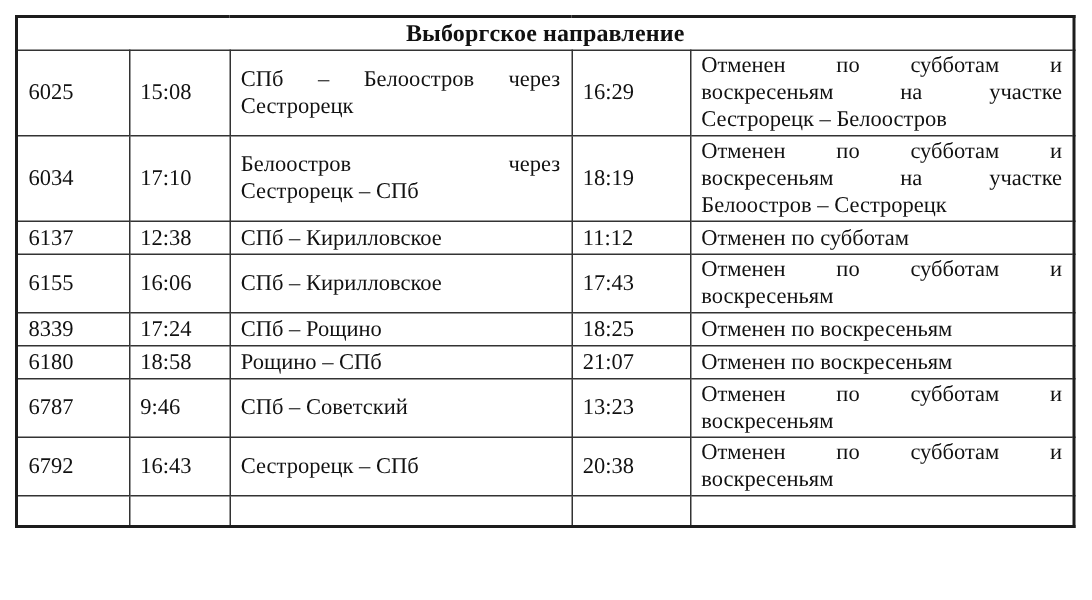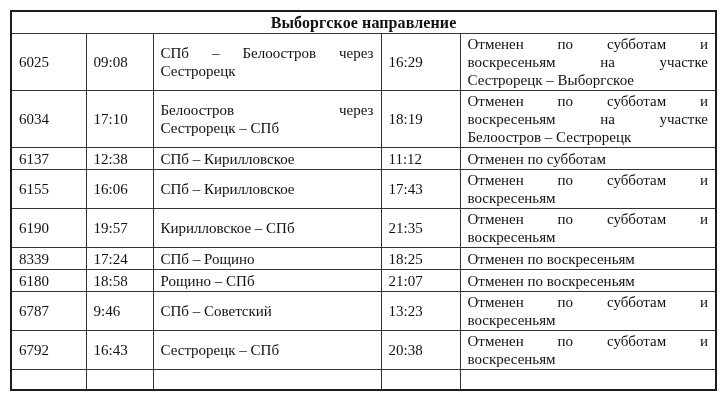--- a/index.html
+++ b/index.html
@@ -67,30 +67,30 @@
       <col style="width:256px">
     </colgroup>
     <thead>
       <tr>
         <th class="title-cell" colspan="5">Выборгское направление</th>
       </tr>
     </thead>
     <tbody>
         <tr class="data-row">
     <td class="c-num">6025</td>
-    <td class="c-dep">09:08</td>
+    <td class="c-dep">15:08</td>
     <td class="c-route">
             <div class="jline">СПб – Белоостров через</div>
             <div class="jline">Сестрорецк</div>
           </td>
     <td class="c-arr">16:29</td>
     <td class="c-note">
             <div class="jline">Отменен по субботам и</div>
             <div class="jline">воскресеньям на участке</div>
-            <div class="jline">Сестрорецк – Выборгское</div>
+            <div class="jline">Сестрорецк – Белоостров</div>
           </td>
   </tr>
         <tr class="data-row">
     <td class="c-num">6034</td>
     <td class="c-dep">17:10</td>
     <td class="c-route">
             <div class="jline">Белоостров через</div>
             <div class="jline">Сестрорецк – СПб</div>
           </td>
     <td class="c-arr">18:19</td>
@@ -105,30 +105,20 @@
     <td class="c-dep">12:38</td>
     <td class="c-route">СПб – Кирилловское</td>
     <td class="c-arr">11:12</td>
     <td class="c-note">Отменен по субботам</td>
   </tr>
         <tr class="data-row">
     <td class="c-num">6155</td>
     <td class="c-dep">16:06</td>
     <td class="c-route">СПб – Кирилловское</td>
     <td class="c-arr">17:43</td>
-    <td class="c-note">
-            <div class="jline">Отменен по субботам и</div>
-            <div class="jline">воскресеньям</div>
-          </td>
-  </tr>
-        <tr class="data-row">
-    <td class="c-num">6190</td>
-    <td class="c-dep">19:57</td>
-    <td class="c-route">Кирилловское – СПб</td>
-    <td class="c-arr">21:35</td>
     <td class="c-note">
             <div class="jline">Отменен по субботам и</div>
             <div class="jline">воскресеньям</div>
           </td>
   </tr>
         <tr class="data-row">
     <td class="c-num">8339</td>
     <td class="c-dep">17:24</td>
     <td class="c-route">СПб – Рощино</td>
     <td class="c-arr">18:25</td>

